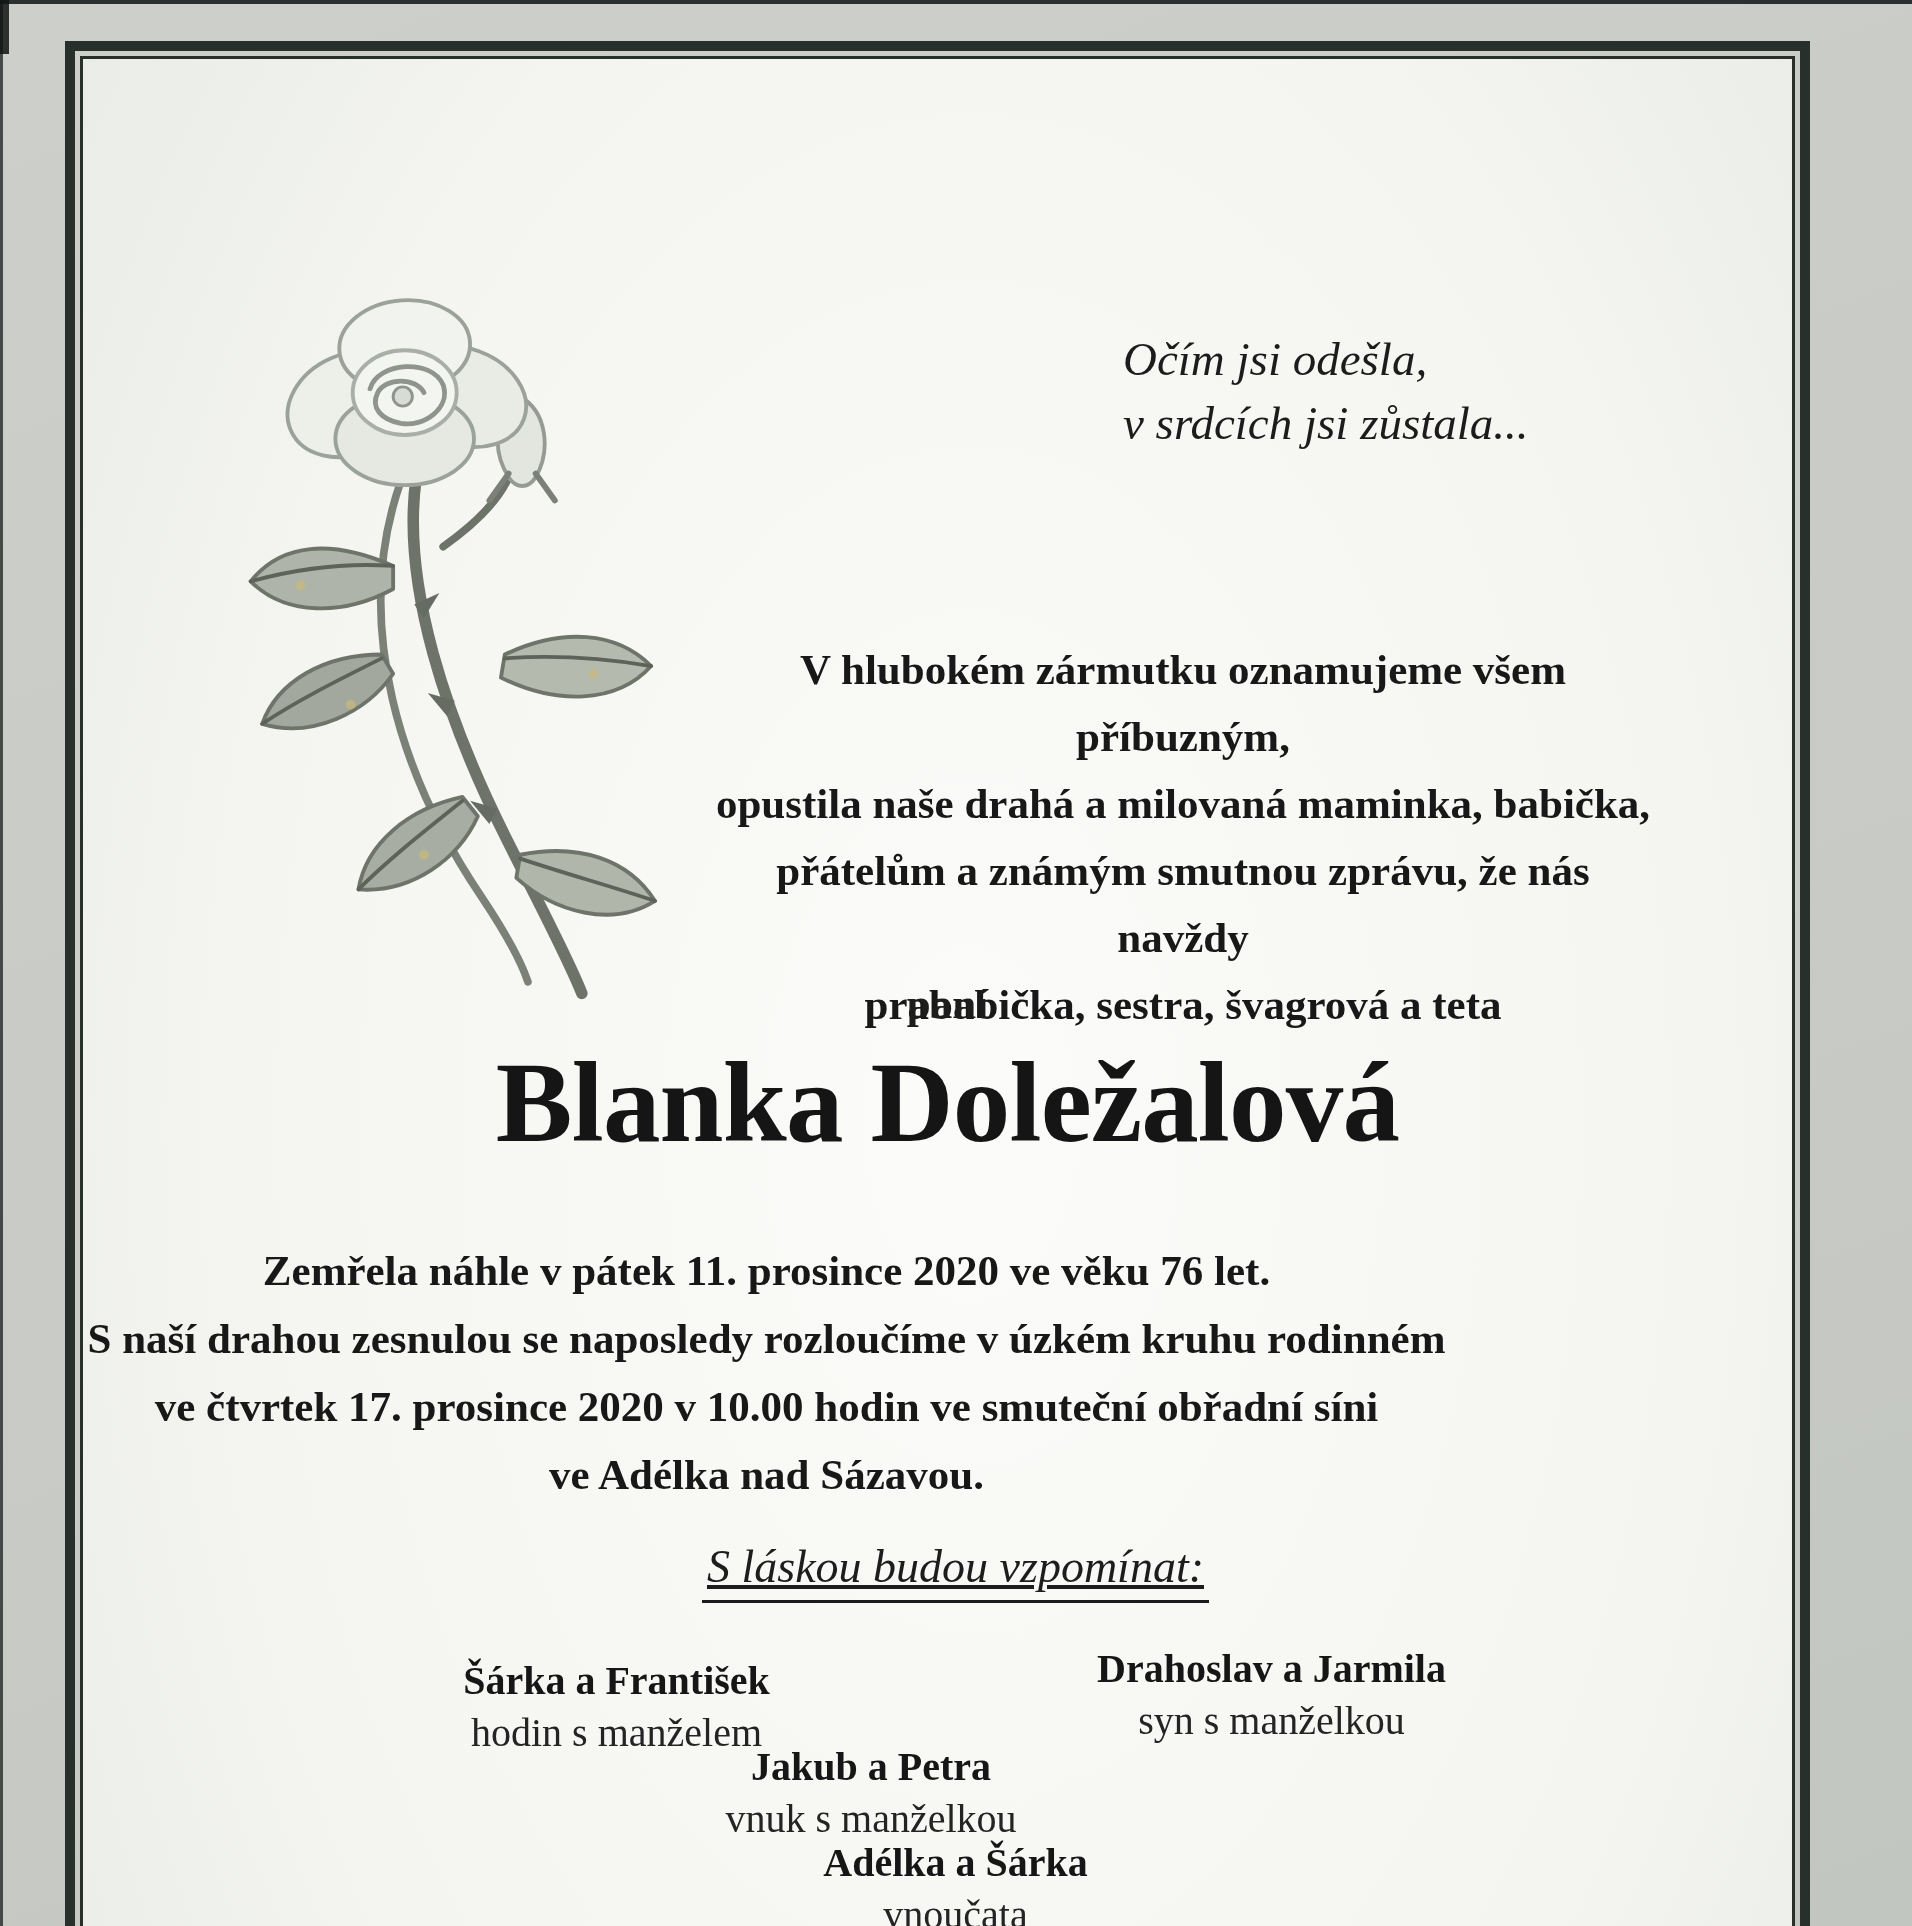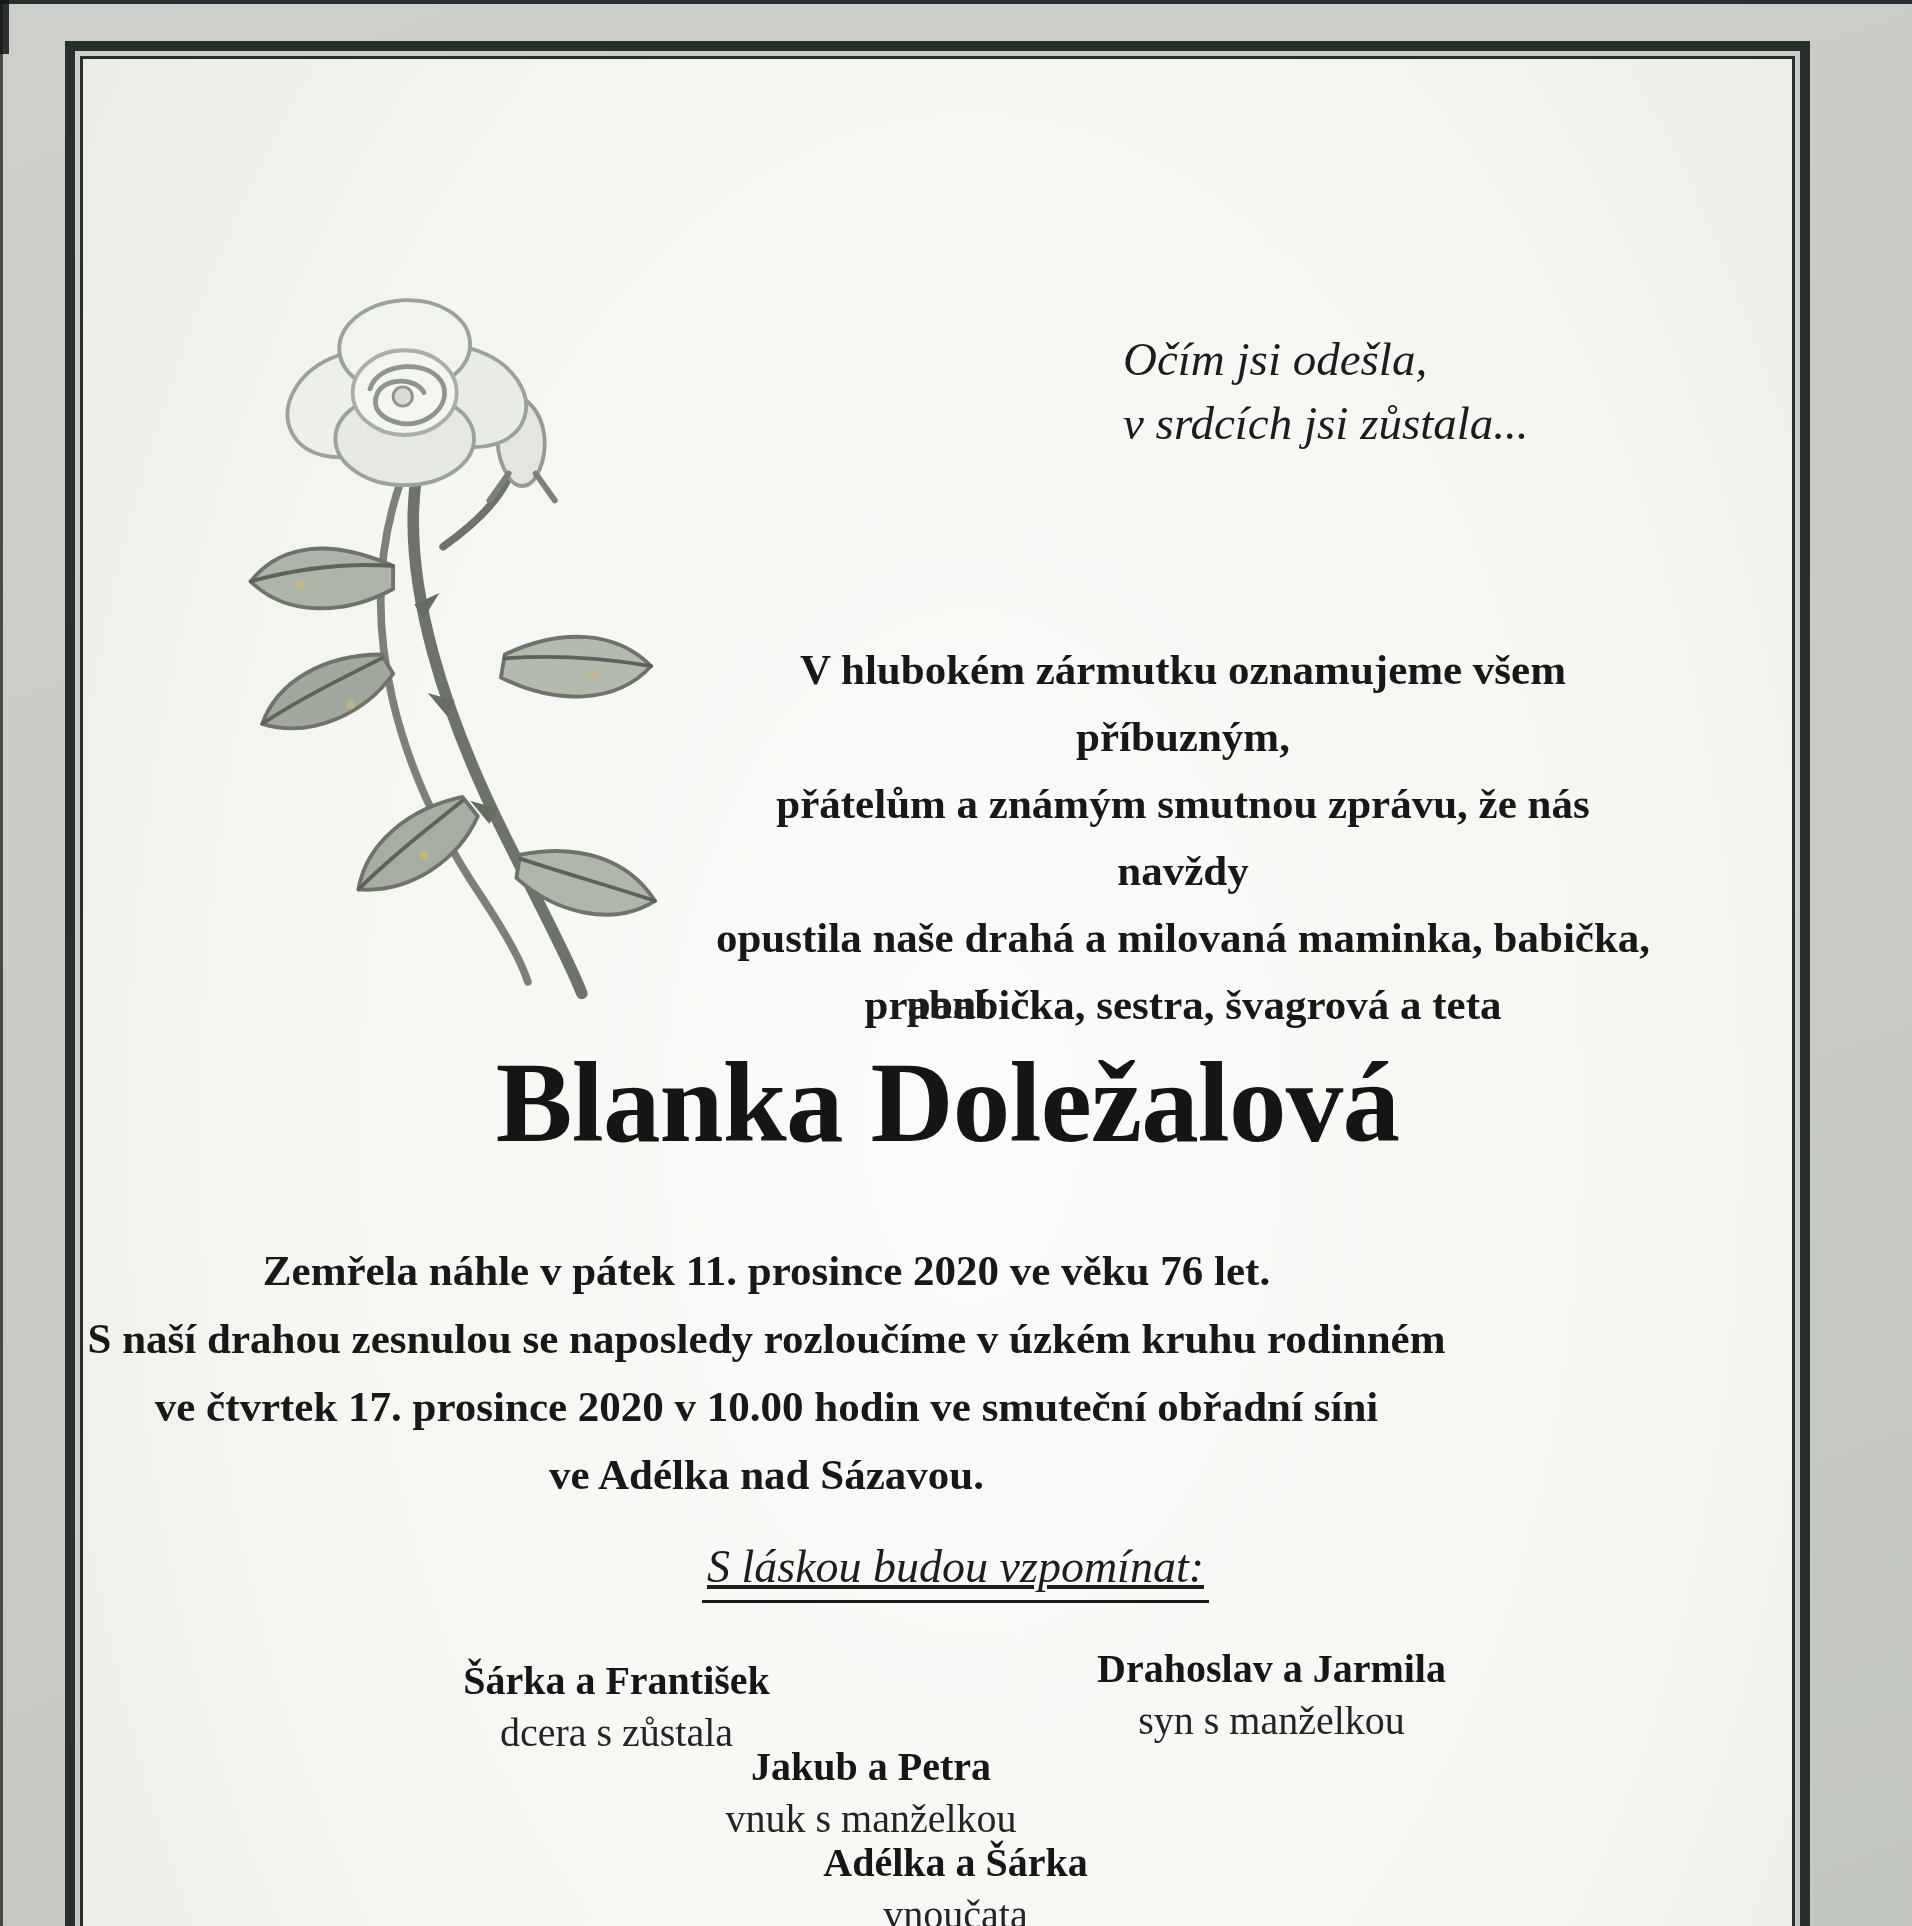--- a/index.html
+++ b/index.html
@@ -123,43 +123,43 @@
       </g>
     </svg>
 
     <div class="abs quote">
       <div>Očím jsi odešla,</div>
       <div>v srdcích jsi zůstala...</div>
     </div>
 
     <div class="abs announcement">
       <div>V hlubokém zármutku oznamujeme všem příbuzným,</div>
+      <div>opustila naše drahá a milovaná maminka, babička,</div>
       <div>přátelům a známým smutnou zprávu, že nás navždy</div>
-      <div>opustila naše drahá a milovaná maminka, babička,</div>
       <div>prababička, sestra, švagrová a teta</div>
     </div>
 
     <div class="abs center-wrap salutation">paní</div>
 
     <div class="abs center-wrap deceased-name">Blanka Doležalová</div>
 
     <div class="abs details">
       <div>Zemřela náhle v pátek 11. prosince 2020 ve věku 76 let.</div>
       <div>S naší drahou zesnulou se naposledy rozloučíme v úzkém kruhu rodinném</div>
       <div>ve čtvrtek 17. prosince 2020 v 10.00 hodin ve smuteční obřadní síni</div>
       <div>ve Adélka nad Sázavou.</div>
     </div>
 
     <div class="abs remember">
       <span class="underlined">S láskou budou vzpomínat:</span>
     </div>
 
     <div class="abs mourner m-left">
       <div class="m-names">Šárka a František</div>
-      <div class="m-relation">dcera s zůstala</div>
+      <div class="m-relation">hodin s manželem</div>
     </div>
     <div class="abs mourner m-right">
       <div class="m-names">Drahoslav a Jarmila</div>
       <div class="m-relation">syn s manželkou</div>
     </div>
 
     <div class="abs mourner m-c1">
       <div class="m-names">Jakub a Petra</div>
       <div class="m-relation">vnuk s manželkou</div>
     </div>

